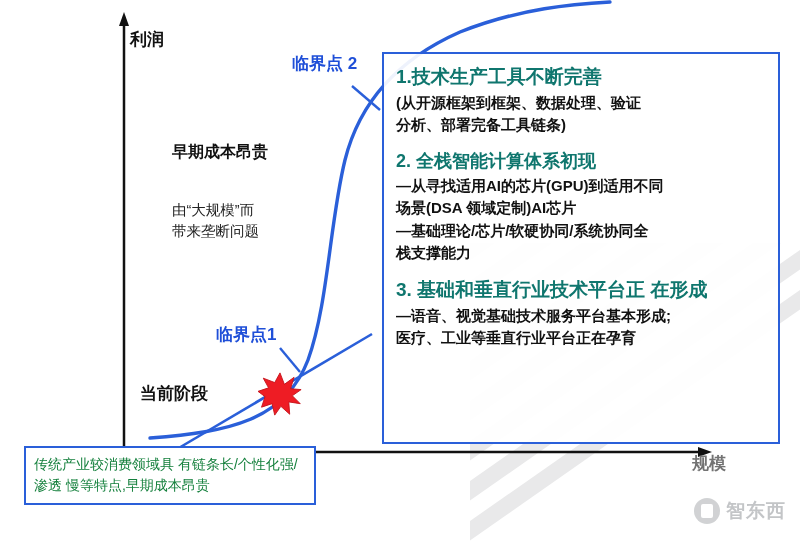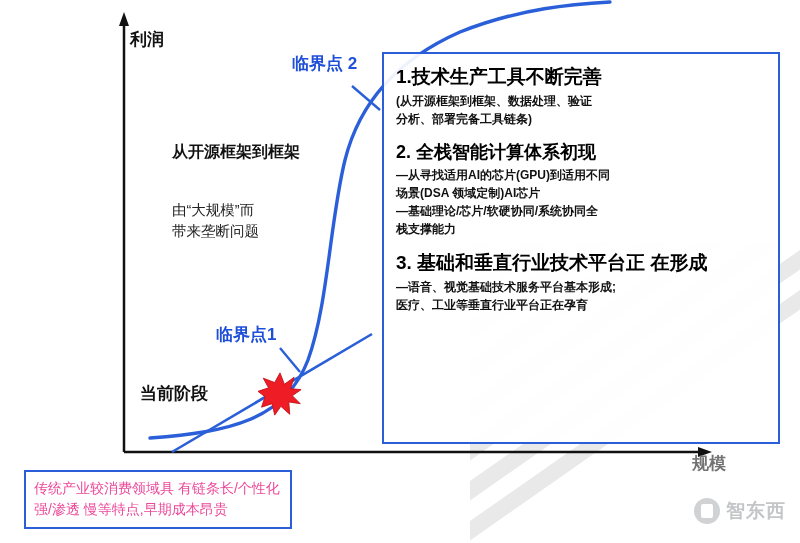--- a/index.html
+++ b/index.html
@@ -148,56 +148,56 @@
     left: 258px;
     top: 372px;
     width: 44px;
     height: 44px;
   }
 
   
   .note-box {
     position: absolute;
     left: 24px;
-    top: 470px;
-    width: 268px;
+    top: 446px;
+    width: 292px;
     border: 2px solid #2a5fd9;
     background: #ffffff;
     padding: 6px 8px 7px 8px;
     font-size: 14px;
-    color: #ec4899;
+    color: #15803d;
     line-height: 1.5;
     box-sizing: border-box;
   }
 
   
   .panel {
     position: absolute;
     left: 382px;
     top: 52px;
     width: 398px;
     height: 392px;
     border: 2px solid #2a5fd9;
     background: rgba(255,255,255,0.92);
     box-sizing: border-box;
     padding: 10px 12px 8px 12px;
   }
   .p-head {
-    color: #000000;
+    color: #0f766e;
     font-weight: bold;
     font-size: 19px;
     line-height: 1.35;
     margin: 0 0 2px 0;
   }
   .p-head.small {
     font-size: 18px;
   }
   .p-body {
     color: #111;
-    font-size: 12px;
+    font-size: 15px;
     line-height: 1.5;
     margin: 0 0 12px 0;
     white-space: pre-line;
     font-weight: bold;
   }
 </style>
 </head>
 <body>
 
 <div id="stage">
@@ -230,21 +230,21 @@
     <line x1="172" y1="452" x2="372" y2="334" stroke="#2a5fd9" stroke-width="2.6"></line>
   </svg>
 
   <svg class="star" viewBox="0 0 100 100">
     <polygon points="50,2 60,28 82,12 74,38 98,40 78,54 96,72 70,68 72,96 52,78 38,98 32,72 8,80 16,56 0,44 24,36 12,14 38,24" fill="#ee1c24" stroke="#c41018" stroke-width="2"></polygon>
   </svg>
 
   <div class="lbl axis-y-label">利润</div>
   <div class="lbl axis-x-label">规模</div>
 
-  <div class="lbl scale-cap">从开源框架到框架</div>
+  <div class="lbl scale-cap">早期成本昂贵</div>
   <div class="lbl scale-sub">由“大规模”而
 带来垄断问题</div>
 
   <div class="lbl crit2">临界点 2</div>
   <div class="lbl crit1">临界点1</div>
   <div class="lbl curstage">当前阶段</div>
 
   <div class="note-box">传统产业较消费领域具
 有链条长/个性化强/渗透
 慢等特点,早期成本昂贵</div>

